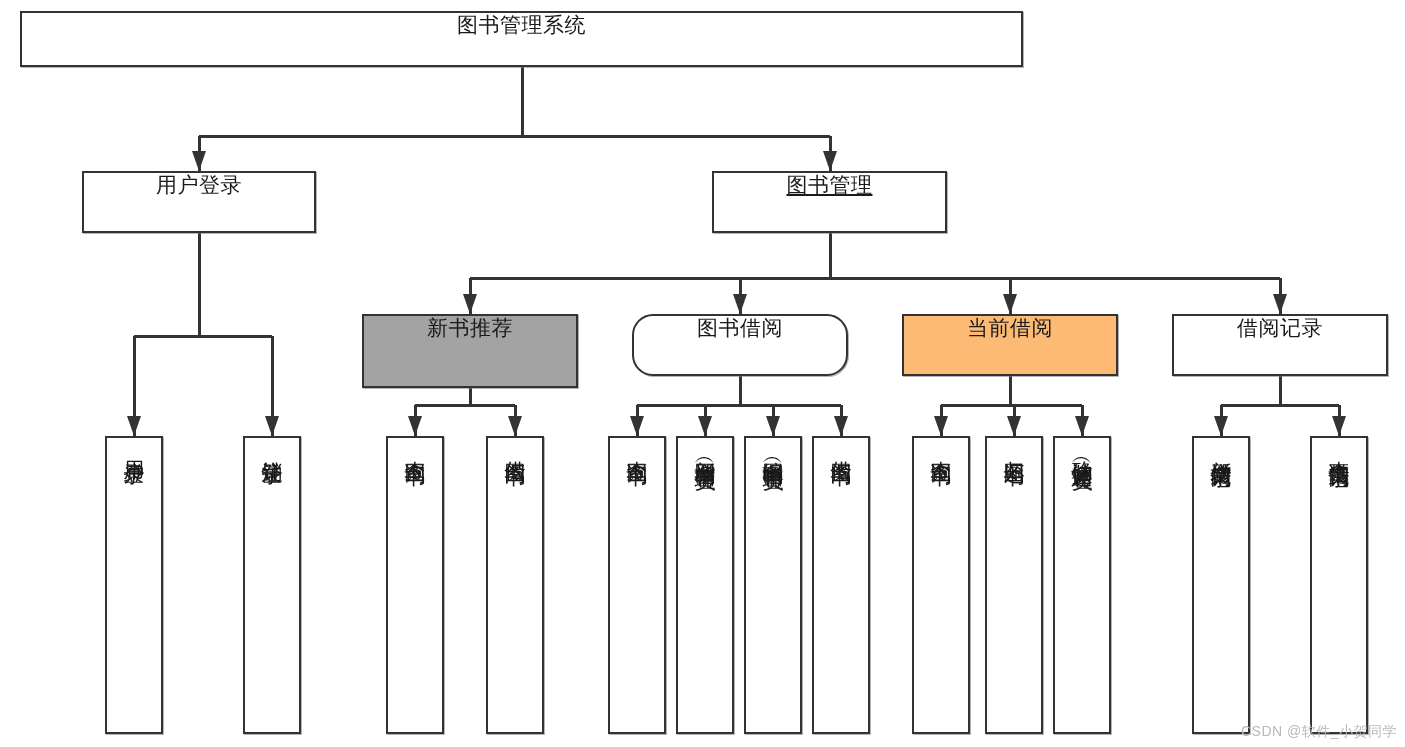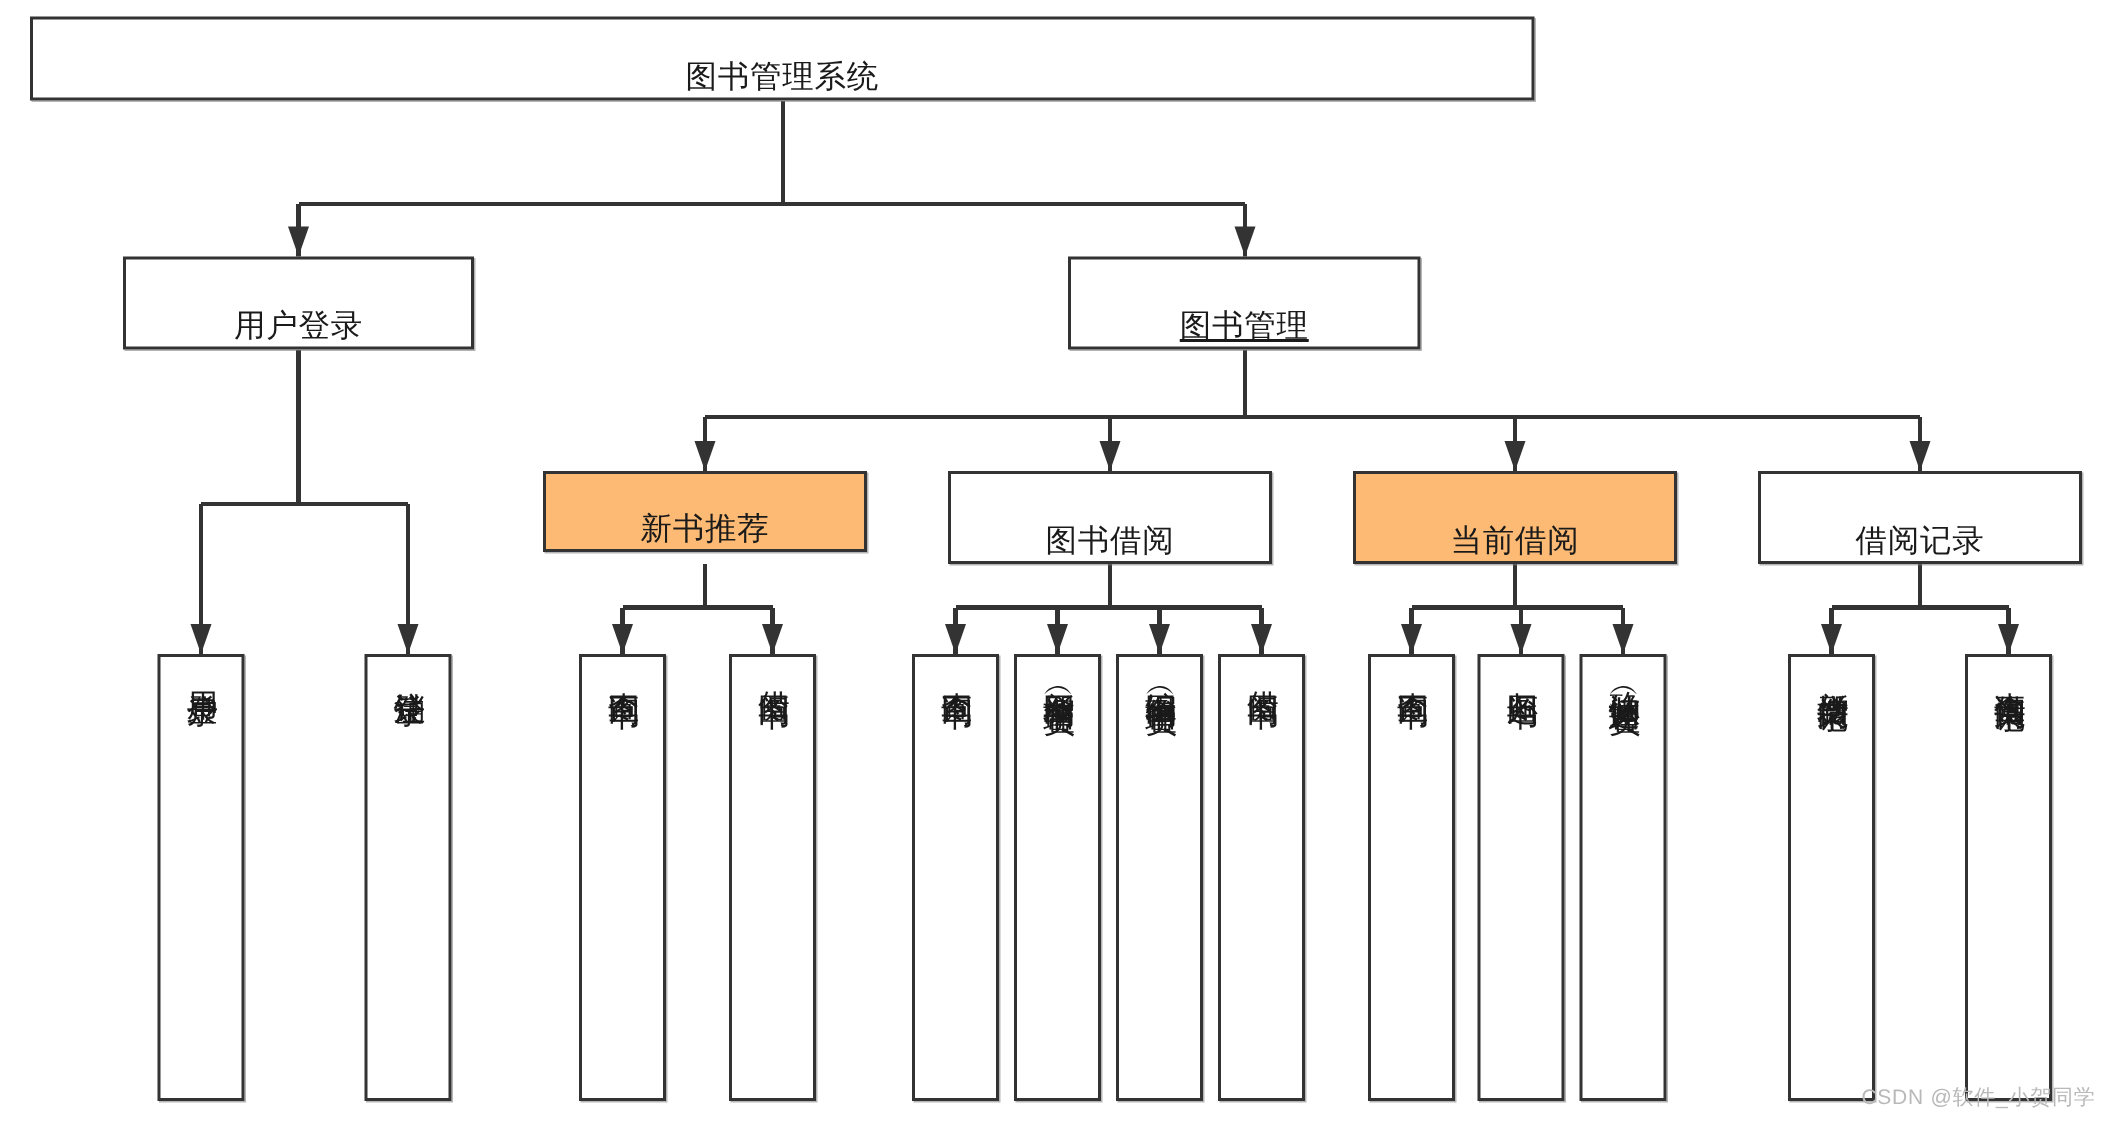--- a/index.html
+++ b/index.html
@@ -25,21 +25,21 @@
     height: 747px;
     pointer-events: none;
   }
   .node {
     position: absolute;
     box-sizing: border-box;
     background: #ffffff;
     border: 2px solid #333333;
     box-shadow: 1px 1px 0 0 rgba(120,120,120,0.55);
     display: flex;
-    align-items: flex-end;
+    align-items: flex-start;
     justify-content: center;
     color: #1a1a1a;
   }
   .node-label {
     display: block;
     text-align: center;
     line-height: 1.18;
     letter-spacing: 0.5px;
   }
   .node.horiz .node-label {
@@ -131,24 +131,24 @@
   <div id="nodes">
       <div class="node horiz" style="left: 20px; top: 11px; width: 1003px; height: 56px; border-color: rgb(51, 51, 51); background: rgb(255, 255, 255);">
         <span class="node-label">图书管理系统</span>
       </div>
       <div class="node horiz" style="left: 82px; top: 171px; width: 234px; height: 62px; border-color: rgb(51, 51, 51); background: rgb(255, 255, 255);">
         <span class="node-label">用户登录</span>
       </div>
       <div class="node horiz" style="left: 712px; top: 171px; width: 235px; height: 62px; border-color: rgb(51, 51, 51); background: rgb(255, 255, 255); text-decoration: underline;">
         <span class="node-label">图书管理</span>
       </div>
-      <div class="node horiz" style="left: 362px; top: 314px; width: 216px; height: 54px; border-color: rgb(51, 51, 51); background: #fdba74;">
+      <div class="node horiz" style="left: 362px; top: 314px; width: 216px; height: 74px; border-color: rgb(51, 51, 51); background: #a3a3a3;">
         <span class="node-label">新书推荐</span>
       </div>
-      <div class="node horiz" style="left: 632px; top: 314px; width: 216px; height: 62px; border-color: rgb(51, 51, 51); background: rgb(255, 255, 255);">
+      <div class="node horiz" style="left: 632px; top: 314px; width: 216px; height: 62px; border-color: rgb(51, 51, 51); background: rgb(255, 255, 255); border-radius: 21px;">
         <span class="node-label">图书借阅</span>
       </div>
       <div class="node horiz" style="left: 902px; top: 314px; width: 216px; height: 62px; border-color: rgb(51, 51, 51); background: #fdba74;">
         <span class="node-label">当前借阅</span>
       </div>
       <div class="node horiz" style="left: 1172px; top: 314px; width: 216px; height: 62px; border-color: rgb(51, 51, 51); background: rgb(255, 255, 255);">
         <span class="node-label">借阅记录</span>
       </div>
       <div class="node vert" style="left: 105px; top: 436px; width: 58px; height: 298px; border-color: rgb(51, 51, 51); background: rgb(255, 255, 255);">
         <span class="node-label">用户登录</span>

